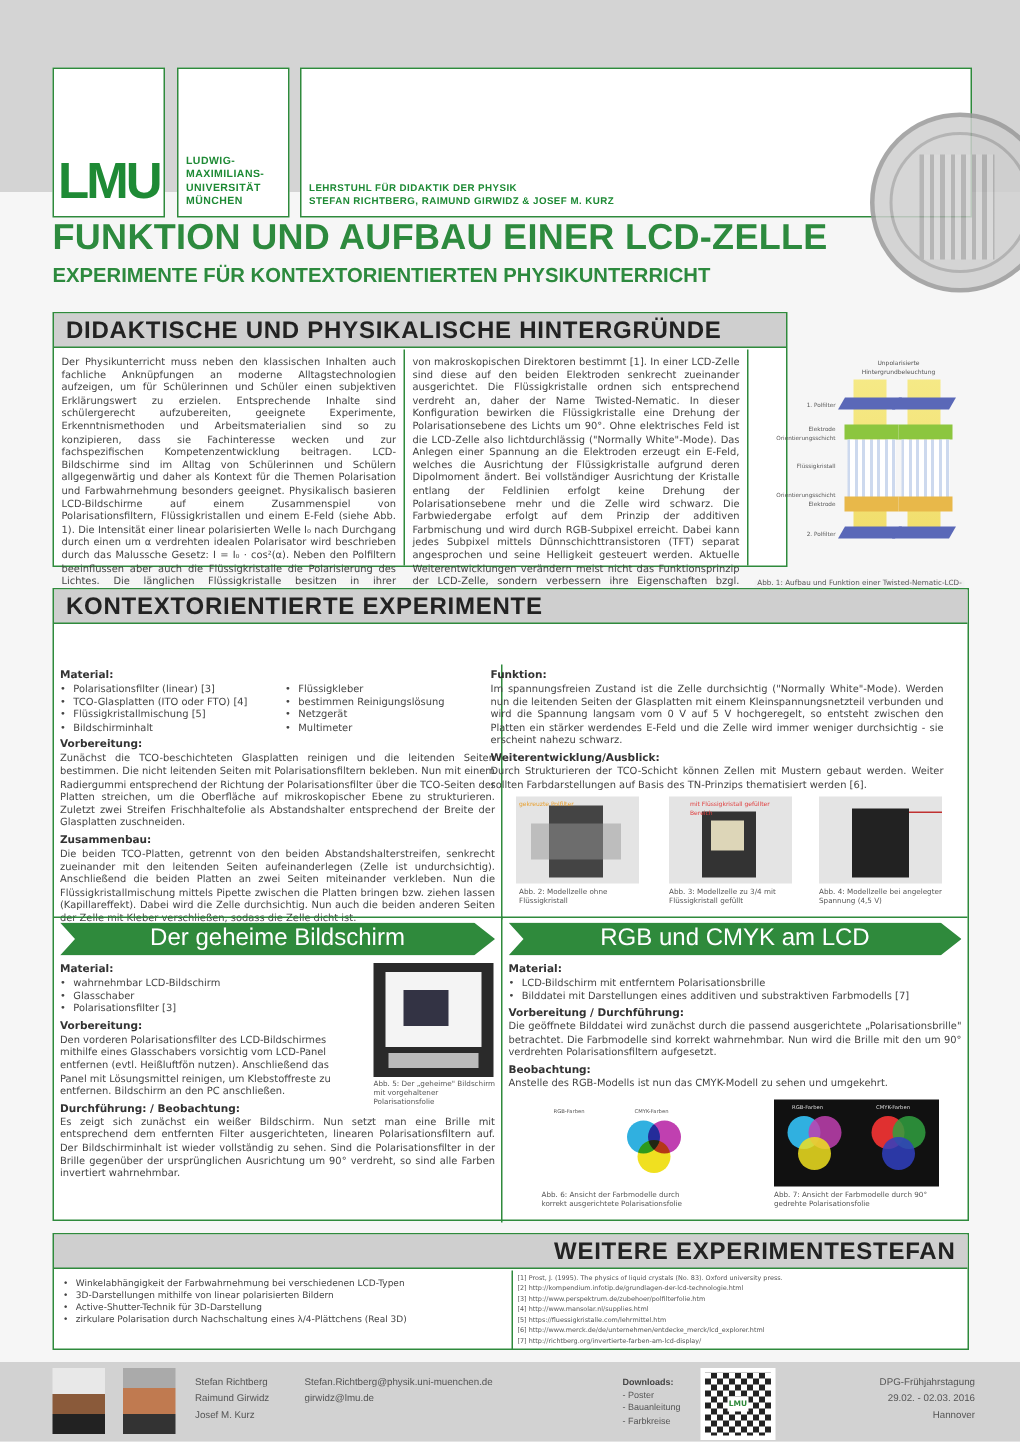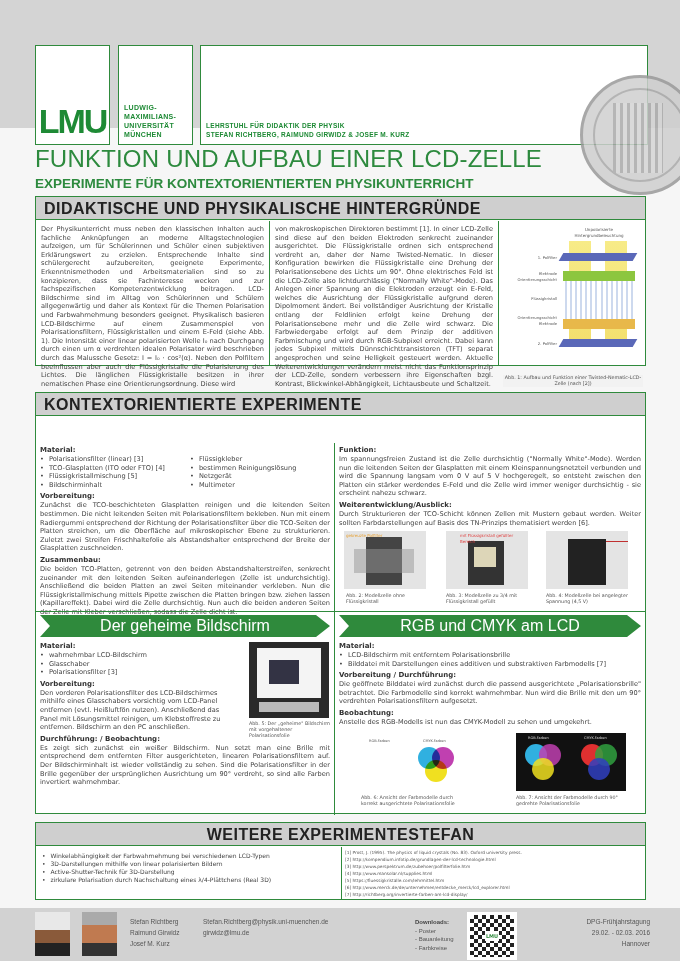--- a/index.html
+++ b/index.html
@@ -8,21 +8,21 @@
 .hdr-box{position:absolute;border:1px solid #2f8a3c;background:#fff}
 #logo{left:35px;top:45px;width:75px;height:100px;display:flex;align-items:flex-end;justify-content:center;padding-bottom:6px}
 #logo span{font-family:"Liberation Sans",sans-serif;font-weight:bold;color:#1e8a35;font-size:34px;letter-spacing:-2px;line-height:34px}
 #uni{left:118px;top:45px;width:75px;height:100px;display:flex;flex-direction:column;justify-content:flex-end;padding:0 0 5px 5px}
 #uni div{font-family:"Liberation Sans",sans-serif;font-weight:bold;color:#1e8a35;font-size:7px;line-height:9px;letter-spacing:.3px}
 #chair{left:200px;top:45px;width:448px;height:100px;display:flex;flex-direction:column;justify-content:flex-end;padding:0 0 5px 5px}
 #chair div{font-family:"Liberation Sans",sans-serif;font-weight:bold;color:#1e8a35;font-size:6.5px;line-height:9px;letter-spacing:.3px}
 .seal{position:absolute;left:580px;top:75px;width:120px;height:120px;border-radius:50%;border:3px solid #9a9a9a;background:#cfcfcf;opacity:.85}
 .seal::before{content:"";position:absolute;inset:10px;border-radius:50%;border:2px solid #a8a8a8}
 .seal::after{content:"";position:absolute;left:30px;top:25px;width:50px;height:70px;background:repeating-linear-gradient(90deg,#aaa 0 3px,#d4d4d4 3px 7px)}
-#title{position:absolute;left:35px;top:145px;font-family:"Liberation Sans",sans-serif;font-weight:normal;font-size:24px;color:#2d8a3e;letter-spacing:.2px;white-space:nowrap}
+#title{position:absolute;left:35px;top:145px;font-family:"Liberation Sans",sans-serif;font-weight:bold;font-size:24px;color:#2d8a3e;letter-spacing:.2px;white-space:nowrap}
 #subtitle{position:absolute;left:35px;top:176px;font-family:"Liberation Sans",sans-serif;font-weight:bold;font-size:13.5px;color:#2d8a3e;white-space:nowrap}
 .panel{position:absolute;border:1px solid #2f8a3c;background:#fff}
 .phead{background:#cfcfcf;border-bottom:1px solid #2f8a3c;font-family:"Liberation Sans",sans-serif;font-weight:bold;font-size:16px;color:#222;padding:2px 8px;letter-spacing:.5px;height:23px;line-height:19px}
 .txt{font-size:6.6px;line-height:8.6px;color:#444;text-align:justify}
 .col{position:absolute;top:24px;padding:4px 5px}
 .vdiv{position:absolute;top:24px;bottom:0;width:1px;background:#2f8a3c}
 .arrow{position:absolute;height:22px;background:#2f8a3c;color:#fff;font-family:"Liberation Sans",sans-serif;font-size:16px;display:flex;align-items:center;justify-content:center;clip-path:polygon(0 0,calc(100% - 14px) 0,100% 50%,calc(100% - 14px) 100%,0 100%,10px 50%)}
 .lbl{font-weight:bold;font-size:7px;color:#333;margin-top:3px;line-height:9px}
 ul.b{list-style:none;font-size:6.6px;line-height:8.6px;color:#444}
 ul.b li::before{content:"•";margin-right:5px}
@@ -45,21 +45,21 @@
  <div>MÜNCHEN</div>
 </div>
 <div class="hdr-box" id="chair">
  <div>LEHRSTUHL FÜR DIDAKTIK DER PHYSIK</div>
  <div>STEFAN RICHTBERG, RAIMUND GIRWIDZ &amp; JOSEF M. KURZ</div>
 </div>
 <div class="seal"></div>
 <div id="title">FUNKTION UND AUFBAU EINER LCD-ZELLE</div>
 <div id="subtitle">EXPERIMENTE FÜR KONTEXTORIENTIERTEN PHYSIKUNTERRICHT</div>
 
-<div class="panel" style="left:35px;top:196px;width:611px;height:170px">
+<div class="panel" style="left:35px;top:208px;width:490px;height:170px">
  <div class="phead">DIDAKTISCHE UND PHYSIKALISCHE HINTERGRÜNDE</div>
  <div class="col txt" style="left:0;width:233px">Der Physikunterricht muss neben den klassischen Inhalten auch fachliche Anknüpfungen an moderne Alltagstechnologien aufzeigen, um für Schülerinnen und Schüler einen subjektiven Erklärungswert zu erzielen. Entsprechende Inhalte sind schülergerecht aufzubereiten, geeignete Experimente, Erkenntnismethoden und Arbeitsmaterialien sind so zu konzipieren, dass sie Fachinteresse wecken und zur fachspezifischen Kompetenzentwicklung beitragen. LCD-Bildschirme sind im Alltag von Schülerinnen und Schülern allgegenwärtig und daher als Kontext für die Themen Polarisation und Farbwahrnehmung besonders geeignet. Physikalisch basieren LCD-Bildschirme auf einem Zusammenspiel von Polarisationsfiltern, Flüssigkristallen und einem E-Feld (siehe Abb. 1). Die Intensität einer linear polarisierten Welle I₀ nach Durchgang durch einen um α verdrehten idealen Polarisator wird beschrieben durch das Malussche Gesetz: I = I₀ · cos²(α). Neben den Polfiltern beeinflussen aber auch die Flüssigkristalle die Polarisierung des Lichtes. Die länglichen Flüssigkristalle besitzen in ihrer nematischen Phase eine Orientierungsordnung. Diese wird</div>
  <div class="vdiv" style="left:233px"></div>
  <div class="col txt" style="left:234px;width:228px">von makroskopischen Direktoren bestimmt [1]. In einer LCD-Zelle sind diese auf den beiden Elektroden senkrecht zueinander ausgerichtet. Die Flüssigkristalle ordnen sich entsprechend verdreht an, daher der Name Twisted-Nematic. In dieser Konfiguration bewirken die Flüssigkristalle eine Drehung der Polarisationsebene des Lichts um 90°. Ohne elektrisches Feld ist die LCD-Zelle also lichtdurchlässig ("Normally White"-Mode). Das Anlegen einer Spannung an die Elektroden erzeugt ein E-Feld, welches die Ausrichtung der Flüssigkristalle aufgrund deren Dipolmoment ändert. Bei vollständiger Ausrichtung der Kristalle entlang der Feldlinien erfolgt keine Drehung der Polarisationsebene mehr und die Zelle wird schwarz. Die Farbwiedergabe erfolgt auf dem Prinzip der additiven Farbmischung und wird durch RGB-Subpixel erreicht. Dabei kann jedes Subpixel mittels Dünnschichttransistoren (TFT) separat angesprochen und seine Helligkeit gesteuert werden. Aktuelle Weiterentwicklungen verändern meist nicht das Funktionsprinzip der LCD-Zelle, sondern verbessern ihre Eigenschaften bzgl. Kontrast, Blickwinkel-Abhängigkeit, Lichtausbeute und Schaltzeit.</div>
  <div class="vdiv" style="left:462px"></div>
  <div style="position:absolute;left:463px;top:24px;width:147px;height:144px">
   <div class="cap" style="position:absolute;left:70px;top:6px;width:60px;text-align:center;font-size:4px">Unpolarisierte Hintergrundbeleuchtung</div>
   <div style="position:absolute;left:70px;top:20px;width:22px;height:100px;background:linear-gradient(#f5e66a,#f0d84a);opacity:.8"></div>
   <div style="position:absolute;left:106px;top:20px;width:22px;height:105px;background:linear-gradient(#f5e66a,#f0d84a);opacity:.8"></div>
   <div style="position:absolute;left:62px;top:32px;width:38px;height:8px;background:#5a68b8;transform:skewX(-30deg)"></div>
@@ -101,21 +101,21 @@
     <li>Netzgerät</li>
     <li>Multimeter</li>
    </ul>
   </div>
   <div class="lbl">Vorbereitung:</div>
   <div class="txt">Zunächst die TCO-beschichteten Glasplatten reinigen und die leitenden Seiten bestimmen. Die nicht leitenden Seiten mit Polarisationsfiltern bekleben. Nun mit einem Radiergummi entsprechend der Richtung der Polarisationsfilter über die TCO-Seiten der Platten streichen, um die Oberfläche auf mikroskopischer Ebene zu strukturieren. Zuletzt zwei Streifen Frischhaltefolie als Abstandshalter entsprechend der Breite der Glasplatten zuschneiden.</div>
   <div class="lbl">Zusammenbau:</div>
   <div class="txt">Die beiden TCO-Platten, getrennt von den beiden Abstandshalterstreifen, senkrecht zueinander mit den leitenden Seiten aufeinanderlegen (Zelle ist undurchsichtig). Anschließend die beiden Platten an zwei Seiten miteinander verkleben. Nun die Flüssigkristallmischung mittels Pipette zwischen die Platten bringen bzw. ziehen lassen (Kapillareffekt). Dabei wird die Zelle durchsichtig. Nun auch die beiden anderen Seiten der Zelle mit Kleber verschließen, sodass die Zelle dicht ist.</div>
  </div>
  <div style="position:absolute;left:298px;top:50px;width:1px;height:170px;background:#2f8a3c"></div>
- <div style="position:absolute;left:303px;top:50px;width:302px">
+ <div style="position:absolute;left:291px;top:50px;width:302px">
   <div class="lbl">Funktion:</div>
   <div class="txt">Im spannungsfreien Zustand ist die Zelle durchsichtig ("Normally White"-Mode). Werden nun die leitenden Seiten der Glasplatten mit einem Kleinspannungsnetzteil verbunden und wird die Spannung langsam vom 0 V auf 5 V hochgeregelt, so entsteht zwischen den Platten ein stärker werdendes E-Feld und die Zelle wird immer weniger durchsichtig - sie erscheint nahezu schwarz.</div>
   <div class="lbl">Weiterentwicklung/Ausblick:</div>
   <div class="txt">Durch Strukturieren der TCO-Schicht können Zellen mit Mustern gebaut werden. Weiter sollten Farbdarstellungen auf Basis des TN-Prinzips thematisiert werden [6].</div>
  </div>
  <div class="photo" style="left:308px;top:138px;width:82px;height:58px">
   <div style="position:absolute;left:22px;top:6px;width:36px;height:48px;background:#444"></div>
   <div style="position:absolute;left:10px;top:18px;width:60px;height:24px;background:rgba(150,150,150,.5)"></div>
   <div class="cap" style="position:absolute;left:2px;top:2px;color:#e8a030;font-size:4px">gekreuzte Polfilter</div>
  </div>
@@ -193,21 +193,21 @@
         <circle cx="27" cy="36" r="11" fill="#f0e020" opacity=".85"></circle>
    <circle cx="76" cy="22" r="11" fill="#e03030"></circle>
         <circle cx="90" cy="22" r="11" fill="#30a040" opacity=".85"></circle>
         <circle cx="83" cy="36" r="11" fill="#3040c0" opacity=".85"></circle>
   </svg>
  </div>
  <div class="cap" style="position:absolute;left:480px;top:402px;width:110px">Abb. 7: Ansicht der Farbmodelle durch 90° gedrehte Polarisationsfolie</div>
 </div>
 
 <div class="panel" style="left:35px;top:822px;width:611px;height:78px">
- <div class="phead" style="display:flex;justify-content:center">
+ <div class="phead" style="display:flex;justify-content:flex-end">
   <span>WEITERE EXPERIMENTE</span>
   <span>STEFAN</span>
  </div>
  <ul class="b" style="position:absolute;left:6px;top:29px;width:290px;font-size:6px;line-height:8px">
   <li>Winkelabhängigkeit der Farbwahrnehmung bei verschiedenen LCD-Typen</li>
   <li>3D-Darstellungen mithilfe von linear polarisierten Bildern</li>
   <li>Active-Shutter-Technik für 3D-Darstellung</li>
   <li>zirkulare Polarisation durch Nachschaltung eines λ/4-Plättchens (Real 3D)</li>
  </ul>
  <div style="position:absolute;left:305px;top:24px;width:1px;height:53px;background:#2f8a3c"></div>

